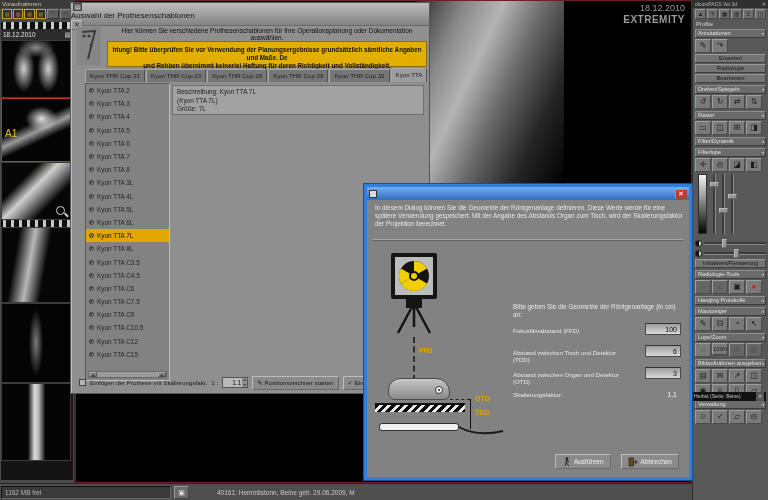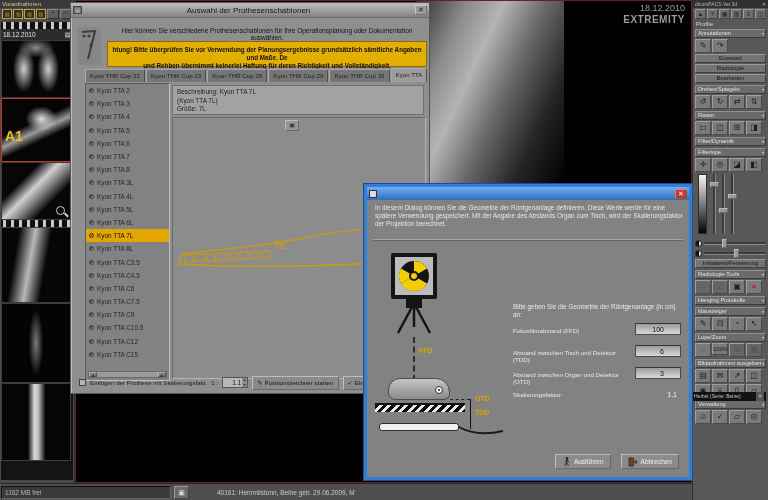--- a/index.html
+++ b/index.html
@@ -17,41 +17,41 @@
   .perf{height:7px;background:repeating-linear-gradient(90deg,#101010 0 2px,#c9c9c9 2px 5px,#101010 5px 8px);}
   #film-date{height:11px;background:#2c2c2c;color:#e0e0e0;font-size:6.5px;line-height:11px;padding:0 2px;display:flex;justify-content:space-between;}
   .thumb{position:relative;width:70px;border:1px solid #3c3c3c;background:#060606;}
   .thumb.selected{border:1px solid #c23434;}
   .t1{height:58px;background:radial-gradient(16px 34px at 32% 50%,#cfcfcf,transparent 68%),radial-gradient(16px 34px at 68% 50%,#cfcfcf,transparent 68%),radial-gradient(26px 14px at 50% 12%,#8a8a8a,transparent 70%),#060606;}
   .t2{height:64px;background:radial-gradient(26px 20px at 58% 32%,#e2e2e2,transparent 62%),linear-gradient(155deg,transparent 40%,#9a9a9a 52%,transparent 64%),#050505;}
   .t3{height:58px;background:linear-gradient(135deg,transparent 30%,#cfcfcf 46%,#8a8a8a 56%,transparent 72%),#070707;}
   .t4{height:76px;background:linear-gradient(100deg,transparent 22%,#b8b8b8 42%,transparent 62%),#060606;}
   .t5{height:80px;background:radial-gradient(10px 46px at 50% 50%,#7a7a7a,transparent 72%),#040404;}
   .t6{height:78px;background:linear-gradient(90deg,transparent 38%,#dcdcdc 48%,#b5b5b5 54%,transparent 64%),#050505;}
-  .amark{position:absolute;left:3px;top:46%;color:#e9c31c;font-size:14px;font-weight:bold;}
+  .amark{position:absolute;left:3px;top:46%;color:#e9c31c;font-size:10px;font-weight:normal;}
   .mag-icon{position:absolute;right:5px;bottom:4px;width:9px;height:9px;border:1.5px solid #cfcfcf;border-radius:50%;}
   .mag-icon:after{content:"";position:absolute;left:7px;top:7px;width:5px;height:1.5px;background:#cfcfcf;transform:rotate(45deg);}
 
   
   #viewer{position:absolute;left:75px;top:0;width:617px;height:483px;background:#000;border:1px solid #6e2020;z-index:1;}
   #xray-top{position:absolute;left:340px;top:0;width:148px;height:184px;
     background:linear-gradient(115deg,#2c2c2c 0%,#8a8a8a 22%,#b4b4b4 38%,#6a6a6a 56%,#252525 78%,#000 100%);}
   #ov-date{position:absolute;right:6px;top:2px;color:#9a9a9a;font-size:9px;text-align:right;}
   #ov-mod{position:absolute;right:6px;top:13px;color:#9a9a9a;font-size:10px;font-weight:bold;text-align:right;letter-spacing:.5px;}
   #ov-stats{position:absolute;left:7px;bottom:5px;color:#c2c2c2;font-size:9px;line-height:10px;}
 
   
   #sbar{position:absolute;left:0;top:483px;width:692px;height:17px;background:#4f4f4f;border-top:1px solid #262626;z-index:6;display:flex;align-items:center;}
   #sbar-free{width:170px;height:13px;margin-left:1px;background:#3a3a3a;border:1px inset #666;color:#b8b8b8;font-size:6.5px;line-height:11px;padding-left:3px;}
   #sbar-btn{width:15px;height:13px;margin-left:3px;background:#6a6a6a;border:1px outset #999;font-size:7px;line-height:11px;text-align:center;color:#ddd;}
   #sbar-pat{flex:1;color:#c8c8c8;font-size:6.5px;padding-left:28px;}
 
   
   #d1{position:absolute;left:70px;top:2px;width:360px;height:392px;background:#8f8f8f;border:1px solid #565656;box-shadow:inset 1px 1px 0 #bdbdbd;z-index:10;}
-  #d1-title{height:15px;background:linear-gradient(#bdbdbd,#838383);display:flex;align-items:center;border-bottom:1px solid #6a6a6a;}
+  #d1-title{height:23px;background:linear-gradient(#bdbdbd,#838383);display:flex;align-items:flex-start;border-bottom:1px solid #6a6a6a;flex-direction:column;}
   #d1-title .sysicon{width:9px;height:8px;margin-left:2px;background:#6f6f6f;border:1px solid #444;font-size:5px;color:#ddd;line-height:6px;text-align:center;}
   #d1-title .cap{flex:1;text-align:center;font-size:8px;color:#151515;}
   .xbtn{width:12px;height:10px;margin-right:2px;background:#9a9a9a;border:1px outset #c5c5c5;color:#222;font-size:7px;line-height:8px;text-align:center;}
   #d1-proicon{position:absolute;left:6px;top:24px;width:24px;height:38px;background:#868686;}
   #d1-intro{position:absolute;left:36px;top:24px;width:320px;font-size:6.5px;color:#111;text-align:center;}
   #d1-warn{position:absolute;left:36px;top:38px;width:320px;height:26px;background:#e2ae00;border:1px solid #8a6d00;
            font-size:6.3px;font-weight:bold;color:#161000;text-align:center;padding-top:4px;line-height:8px;}
   #d1-tabs{position:absolute;left:14px;top:66px;display:flex;}
   .tab{height:13px;padding:2px 4px 0;margin-right:1px;font-size:6.2px;color:#1c1c1c;background:#767676;
        border:1px solid;border-color:#a8a8a8 #4f4f4f #4f4f4f #a8a8a8;border-bottom:none;border-radius:2px 2px 0 0;}
@@ -97,22 +97,22 @@
     background:repeating-linear-gradient(135deg,#0d0d0d 0 3px,#ececec 3px 6px);}
   #dimline{position:absolute;left:95px;top:150px;height:30px;border-left:1.5px solid #111;}
   #lbl-otd{position:absolute;left:100px;top:146px;color:#d8a900;font-size:7px;font-weight:bold;}
   #lbl-tdd{position:absolute;left:100px;top:160px;color:#d8a900;font-size:7px;font-weight:bold;}
   #detector{position:absolute;left:4px;top:174px;width:80px;height:8px;background:#f0f0f0;border:1px solid #2e2e2e;border-radius:3px;}
 
   #d2-form{position:absolute;left:146px;top:116px;right:8px;}
   #d2-prompt{font-size:6.4px;color:#e8e8e8;line-height:8px;margin-bottom:4px;}
   .frow{position:relative;height:22px;}
   .frow .flabel{position:absolute;left:0;top:4px;font-size:6.2px;color:#e8e8e8;width:118px;}
-  .frow input{position:absolute;right:0;top:0;width:46px;height:12px;border:1px solid #4a4a4a;border-top-color:#333;
-    background:linear-gradient(#9b9b9b,#d9d9d9);font-size:7px;text-align:right;padding-right:16px;color:#101010;font-family:"Liberation Sans",sans-serif;}
+  .frow input{position:absolute;right:0;top:0;width:36px;height:12px;border:1px solid #4a4a4a;border-top-color:#333;
+    background:linear-gradient(#9b9b9b,#d9d9d9);font-size:7px;text-align:right;padding-right:3px;color:#101010;font-family:"Liberation Sans",sans-serif;}
   #skal-row{position:relative;height:14px;}
   #skal-row .flabel{position:absolute;left:0;top:2px;font-size:6.2px;color:#e8e8e8;}
   #skal-row .fval{position:absolute;right:4px;top:2px;font-size:7px;color:#efefef;}
   #d2-btns{position:absolute;right:10px;bottom:8px;display:flex;gap:10px;}
   .btn2{height:15px;padding:0 6px;background:#8b8b8b;border:1px outset #bdbdbd;display:flex;align-items:center;gap:3px;font-size:6.5px;color:#f2f2f2;}
 
   
   #rsb{position:absolute;right:0;top:0;width:76px;height:500px;background:#585858;z-index:5;border-left:1px solid #2e2e2e;padding:0 2px;}
   #rsb-app{height:8px;background:#303030;margin:0 -2px;color:#b9b9b9;font-size:5px;line-height:8px;padding:0 2px;display:flex;justify-content:space-between;}
   #rsb-winbtns{display:flex;gap:1px;padding:1px 0;}
@@ -303,38 +303,20 @@
       <div id="d1-hscroll">
         <span class="scr-arr">◄</span>
         <span class="scr-arr">►</span>
       </div>
     </div>
     <div id="d1-desc">
       <div>Beschreibung: Kyon TTA 7L</div>
       <div>(Kyon TTA 7L)</div>
       <div>Größe: 7L</div>
     </div>
-    <div id="d1-content">
-      <div id="d1-preview">▣</div>
-      <svg id="plate-svg" width="254" height="70" viewBox="0 0 254 70">
-        <path d="M6,48 L9,38 C50,33 90,30 120,24 C150,18 185,12 205,13 L215,18 L212,46 C170,50 60,52 9,48 Z" fill="none" stroke="#cf9a08" stroke-width="1.3"></path>
-        <circle cx="232" cy="28" r="22" fill="none" stroke="#cf9a08" stroke-width="1.3"></circle>
-        <g fill="none" stroke="#cf9a08" stroke-width="1">
-          <rect x="12" y="39" width="8" height="7"></rect>
-            <rect x="23" y="38" width="8" height="7"></rect>
-          <rect x="34" y="38" width="8" height="7"></rect>
-            <rect x="45" y="37" width="8" height="7"></rect>
-          <rect x="56" y="37" width="8" height="7"></rect>
-            <rect x="67" y="36" width="8" height="7"></rect>
-          <rect x="78" y="36" width="8" height="7"></rect>
-            <rect x="89" y="35" width="8" height="7"></rect>
-        </g>
-        <text x="101" y="33" font-size="11" font-weight="bold" fill="#cf9a08" font-family="Liberation Sans, sans-serif">7L</text>
-      </svg>
-    </div>
     <div id="d1-footer">
       <div id="d1-check"></div>
       <span>Einfügen der Prothese mit Skalierungsfakt.</span>
       <span>1 :</span>
       <div id="d1-spin">
         <input readonly="" value="1.1" style="">
         <span class="spn">
             <span>▲</span>
             <span>▼</span>
           </span>

